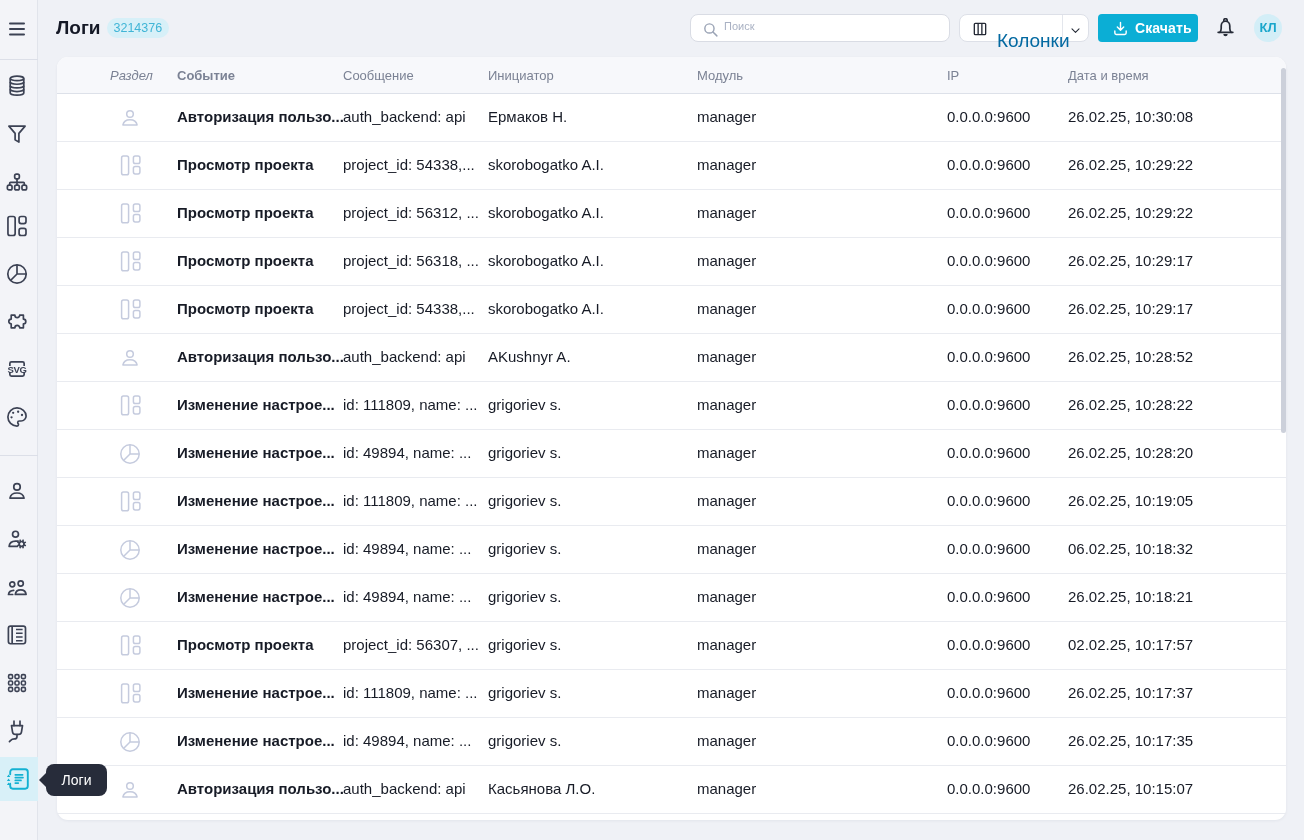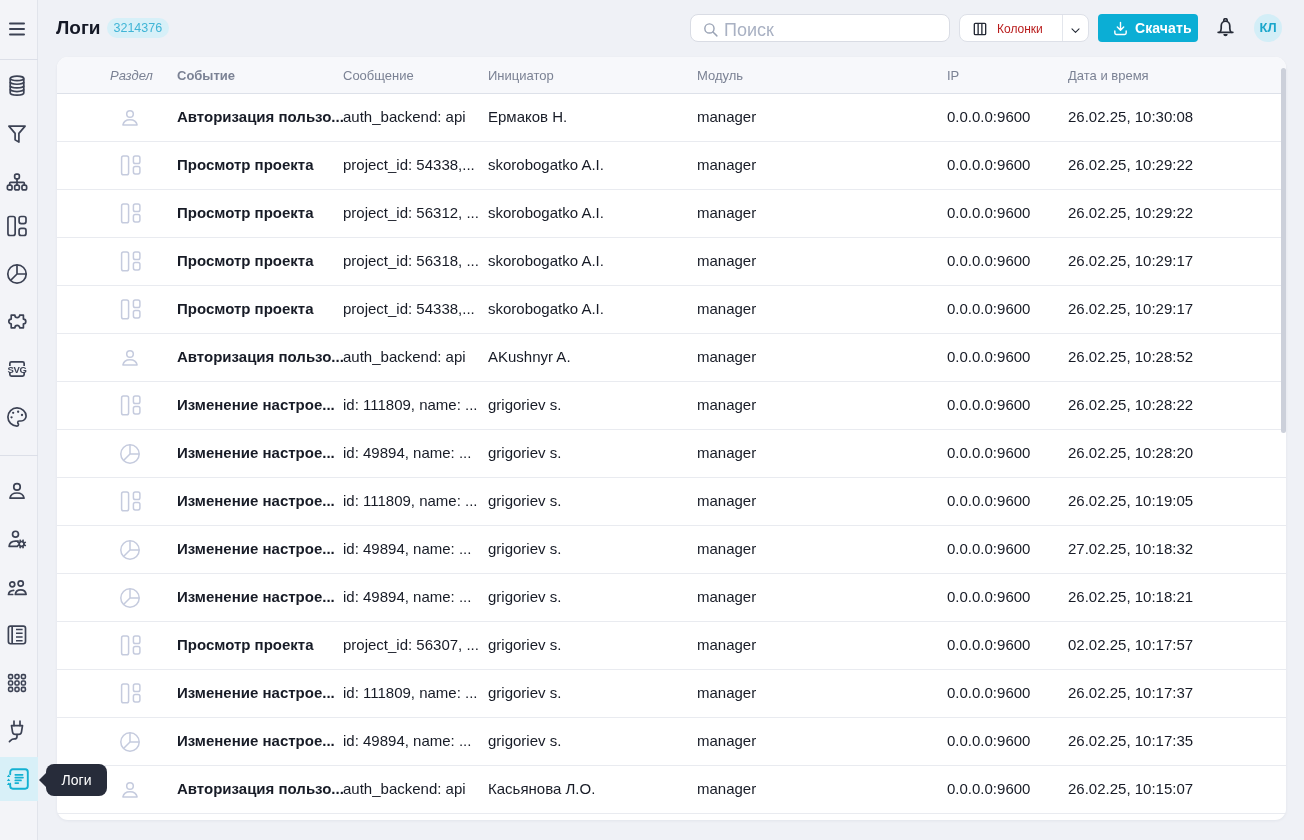--- a/index.html
+++ b/index.html
@@ -10,25 +10,25 @@
 .sic { position:absolute; left:17px; transform:translate(-50%,-50%); color:#3c4254; display:block; line-height:0; }
 .sdiv { position:absolute; left:0; width:38px; height:1px; background:#dcdfe8; }
 #active-item { position:absolute; left:0; top:757px; width:38px; height:44px; background:#d8f0f8; }
 
 #tooltip { position:absolute; left:46px; top:764px; width:61px; height:32px; background:#272c3a; border-radius:8px; color:#fff; font-size:14px; display:flex; align-items:center; justify-content:center; z-index:20; }
 #tooltip:before { content:""; position:absolute; left:-7px; top:50%; margin-top:-7px; border:7px solid transparent; border-right-color:#272c3a; border-left:none; }
 
 #title { position:absolute; left:56px; top:17px; font-size:19px; font-weight:bold; color:#151926; }
 #badge { position:absolute; left:107px; top:18px; height:20px; padding:0 6.5px; background:#d7f0f8; border-radius:10px; color:#41b5d6; font-size:12.5px; line-height:20px; }
 #search { position:absolute; left:690px; top:14px; width:260px; height:28px; background:#fff; border:1px solid #d9dce4; border-radius:8px; }
-#search .ph { position:absolute; left:33px; top:5px; font-size:18px; color:#a9b1c3; }
+#search .ph { position:absolute; left:33px; top:5px; font-size:11px; color:#a9b1c3; }
 #search svg { position:absolute; left:11px; top:6px; }
 #colbtn { position:absolute; left:959px; top:14px; width:130px; height:28px; background:#fff; border:1px solid #dde0e8; border-radius:8px; }
 #colbtn .sep { position:absolute; left:102px; top:0px; width:1px; height:26px; background:#e3e6ec; }
-#colbtn .txt { position:absolute; left:37px; top:7px; font-size:12px; color:#b91c1c; }
+#colbtn .txt { position:absolute; left:37px; top:15px; font-size:19px; color:#0369a1; }
 #dlbtn { position:absolute; left:1098px; top:14px; width:100px; height:28px; background:#0baed5; border-radius:4px; }
 #dlbtn .txt { position:absolute; left:37px; top:6px; font-size:14px; font-weight:bold; color:#fff; letter-spacing:0.1px; }
 #avatar { position:absolute; left:1254px; top:14px; width:28px; height:28px; border-radius:50%; background:#d3eef7; color:#18a6cb; font-size:13px; font-weight:bold; text-align:center; line-height:28px; }
 
 #card { position:absolute; left:57px; top:57px; width:1229px; height:763px; background:#fff; border-radius:11px; box-shadow:0 1px 3px rgba(25,33,61,0.06); }
 #thead { position:absolute; left:0; top:0; width:1229px; height:37px; background:#f7f8fb; border-bottom:1px solid #dde1e9; border-radius:11px 11px 0 0; }
 #thead span { position:absolute; top:11px; font-size:13px; color:#7b8294; }
 .row { position:absolute; left:0; width:1229px; height:48px; border-bottom:1px solid #e9ebf0; }
 .row span { position:absolute; top:14px; font-size:15px; color:#171b26; }
 .row svg { position:absolute; left:62px; top:13px; color:#c5cbde; }
@@ -288,21 +288,21 @@
       <div class="row" style="top:469px">
         <svg width="22" height="22" viewBox="0 0 22 22" fill="none" stroke="currentColor" stroke-width="1.5">
           <circle cx="11" cy="11" r="9.2"></circle>
           <path d="M11 1.8V11h9.2M11 11l-6.5 6.5"></path>
         </svg>
         <span class="c1">Изменение настрое...</span>
         <span class="c2">id: 49894, name: ...</span>
         <span class="c3">grigoriev s.</span>
         <span class="c4">manager</span>
         <span class="c5">0.0.0.0:9600</span>
-        <span class="c6">27.02.25, 10:18:32</span>
+        <span class="c6">06.02.25, 10:18:32</span>
       </div>
       <div class="row" style="top:517px">
         <svg width="22" height="22" viewBox="0 0 22 22" fill="none" stroke="currentColor" stroke-width="1.5">
           <circle cx="11" cy="11" r="9.2"></circle>
           <path d="M11 1.8V11h9.2M11 11l-6.5 6.5"></path>
         </svg>
         <span class="c1">Изменение настрое...</span>
         <span class="c2">id: 49894, name: ...</span>
         <span class="c3">grigoriev s.</span>
         <span class="c4">manager</span>

